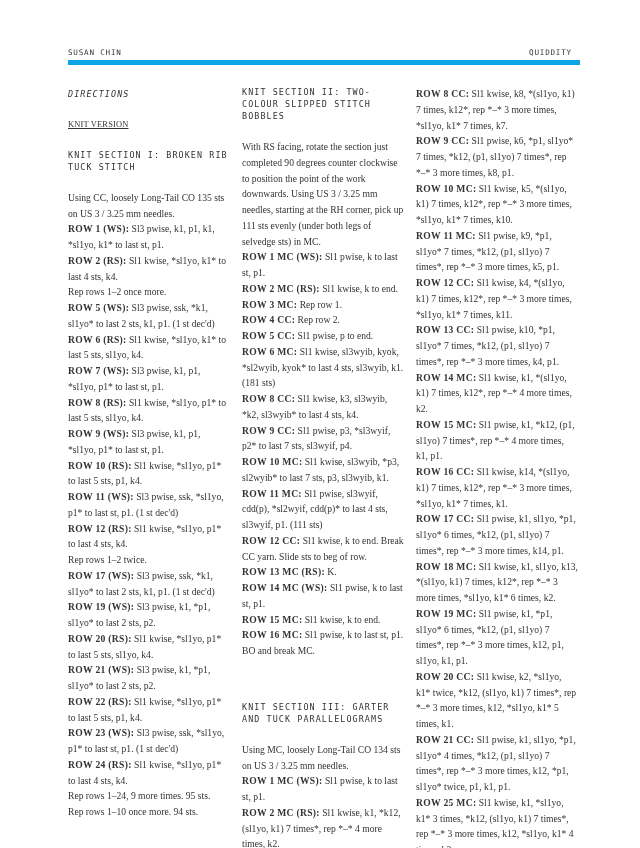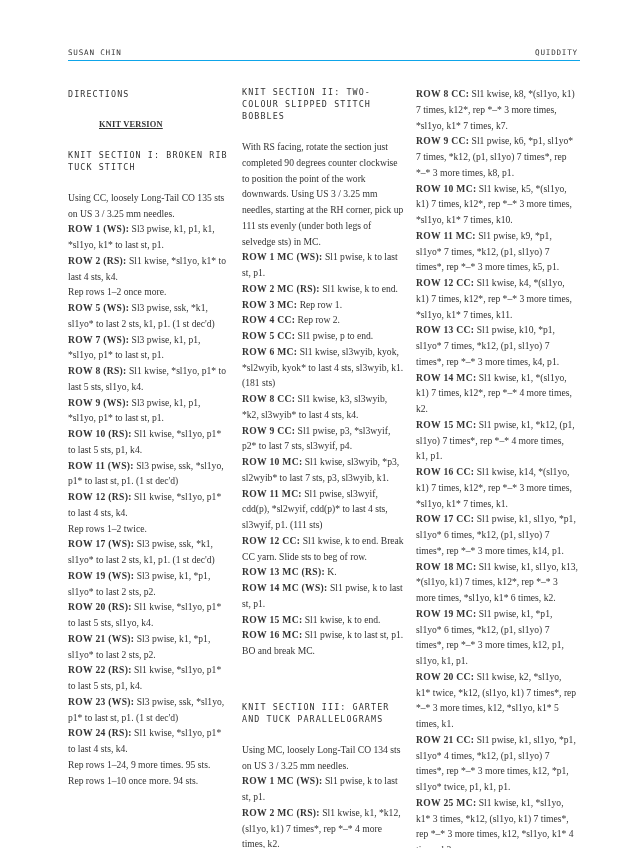--- a/index.html
+++ b/index.html
@@ -1,24 +1,24 @@
 <!DOCTYPE html>
 <html><head>
 <meta charset="utf-8">
 <style>
   html, body { margin:0; padding:0; background:#fff; }
   body { width:640px; height:848px; position:relative; overflow:hidden; color:#2a2a2a; }
-  .header { position:absolute; left:68px; right:60px; top:36px; height:24px; border-bottom:1px solid #0ea5e9; }
+  .header { position:absolute; left:68px; right:60px; top:36px; height:24px; border-bottom:5px solid #0ea5e9; }
   .hdr { position:absolute; top:12px; font-family:"DejaVu Sans Mono", monospace; font-size:7.6px; letter-spacing:0.8px; color:#333; }
-  .hdr.left { left:0; } .hdr.right { right:2px;padding-left:20px; }
+  .hdr.left { left:0; } .hdr.right { right:8px;padding-left:20px; }
   .col { position:absolute; top:86px; width:162px; font-family:"Liberation Serif", serif; font-size:9.6px; line-height:15.75px; color:#333; }
   .c1 { left:68px; } .c2 { left:242px; } .c3 { left:416px; }
   .mono-h { font-family:"DejaVu Sans Mono", monospace; font-size:8.4px; letter-spacing:1.1px; line-height:12px; color:#333; margin:0; font-weight:normal; }
-  .dir { margin-top:2px; }
-  .kv { font-family:"Liberation Serif", serif; font-size:8.4px; font-weight:bold; text-decoration:underline; letter-spacing:0.2px; margin-top:17px; margin-bottom:16px;margin-left:31px; }
+  .dir { margin-top:2px;font-style:italic; }
+  .kv { font-family:"Liberation Serif", serif; font-size:8.4px; font-weight:normal; text-decoration:underline; letter-spacing:0.2px; margin-top:17px; margin-bottom:16px; }
   .sec { margin-bottom:17px; }
   .p { margin:0; }
   .lbl { font-variant:small-caps; font-weight:bold; letter-spacing:0.3px; }
   .gap { height:42px; }
 </style>
 </head>
 <body>
 
 <div class="header">
   <span class="hdr left">SUSAN CHIN</span>
@@ -28,20 +28,21 @@
 <div class="col c1">
   <h2 class="mono-h dir">DIRECTIONS</h2>
   <div class="kv">KNIT VERSION</div>
   <h3 class="mono-h sec">KNIT SECTION I: BROKEN RIB TUCK STITCH</h3>
   <p class="p">Using CC, loosely Long-Tail CO 135 sts on US 3 / 3.25 mm needles.</p>
   <div>
       <p class="p"><span class="lbl">ROW 1 (WS):</span><span> Sl3 pwise, k1, p1, k1, *sl1yo, k1* to last st, p1.</span></p>
       <p class="p"><span class="lbl">ROW 2 (RS):</span><span> Sl1 kwise, *sl1yo, k1* to last 4 sts, k4.</span></p>
       <p class="p"><span>Rep rows 1–2 once more.</span></p>
       <p class="p"><span class="lbl">ROW 5 (WS):</span><span> Sl3 pwise, ssk, *k1, sl1yo* to last 2 sts, k1, p1. (1 st dec'd)</span></p>
+      <p class="p"><span class="lbl">ROW 6 (RS):</span><span> Sl1 kwise, *sl1yo, k1* to last 5 sts, sl1yo, k4.</span></p>
       <p class="p"><span class="lbl">ROW 7 (WS):</span><span> Sl3 pwise, k1, p1, *sl1yo, p1* to last st, p1.</span></p>
       <p class="p"><span class="lbl">ROW 8 (RS):</span><span> Sl1 kwise, *sl1yo, p1* to last 5 sts, sl1yo, k4.</span></p>
       <p class="p"><span class="lbl">ROW 9 (WS):</span><span> Sl3 pwise, k1, p1, *sl1yo, p1* to last st, p1.</span></p>
       <p class="p"><span class="lbl">ROW 10 (RS):</span><span> Sl1 kwise, *sl1yo, p1* to last 5 sts, p1, k4.</span></p>
       <p class="p"><span class="lbl">ROW 11 (WS):</span><span> Sl3 pwise, ssk, *sl1yo, p1* to last st, p1. (1 st dec'd)</span></p>
       <p class="p"><span class="lbl">ROW 12 (RS):</span><span> Sl1 kwise, *sl1yo, p1* to last 4 sts, k4.</span></p>
       <p class="p"><span>Rep rows 1–2 twice.</span></p>
       <p class="p"><span class="lbl">ROW 17 (WS):</span><span> Sl3 pwise, ssk, *k1, sl1yo* to last 2 sts, k1, p1. (1 st dec'd)</span></p>
       <p class="p"><span class="lbl">ROW 19 (WS):</span><span> Sl3 pwise, k1, *p1, sl1yo* to last 2 sts, p2.</span></p>
       <p class="p"><span class="lbl">ROW 20 (RS):</span><span> Sl1 kwise, *sl1yo, p1* to last 5 sts, sl1yo, k4.</span></p>

